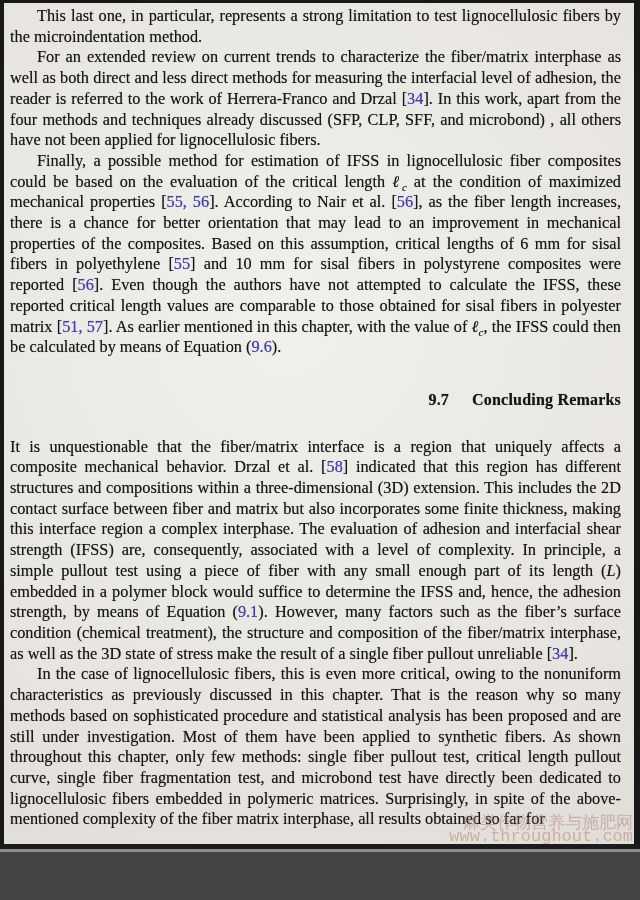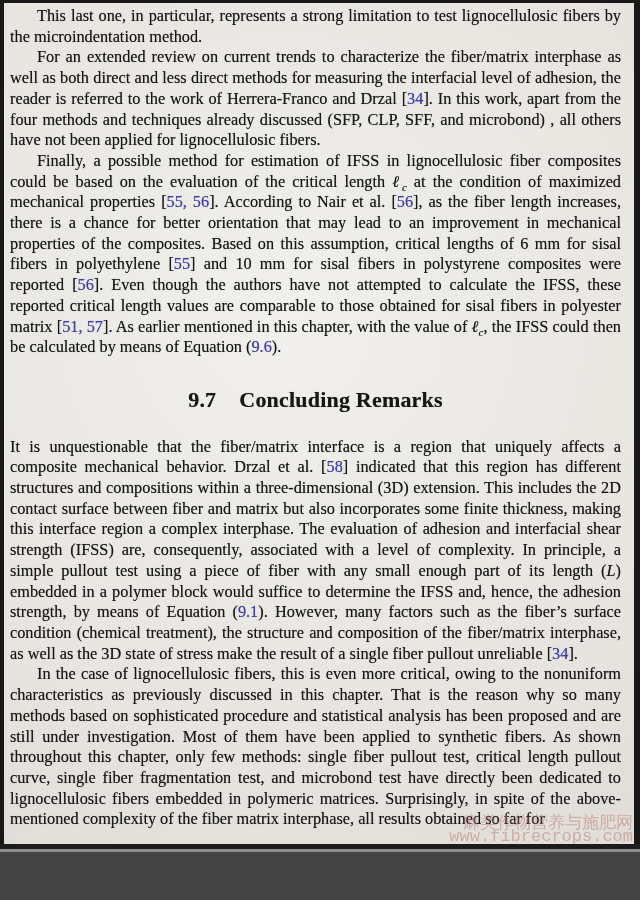--- a/index.html
+++ b/index.html
@@ -28,23 +28,23 @@
   }
   .para{margin:0;}
   .para.indent{text-indent:27px;}
   .ref{color:var(--link,#3c3cc0);}
   .content i{}
   .content sub{font-size:11px;line-height:0;}
   .heading{
     margin-top:32px;
     margin-bottom:26px;
     font-weight:bold;
-    font-size:22px;
+    font-size:16px;
     letter-spacing:0.2px;
-    text-align:center;
+    text-align:right;
     text-indent:0;
   }
   .heading .num{margin-right:23px;}
   .bottom-bar{
     position:absolute;left:0;right:0;bottom:3px;height:5px;
     background:#1c1c1c;
   }
   .bottom-strip{
     position:absolute;left:0;right:0;bottom:0;height:3px;
     background:#8f8d89;
@@ -81,18 +81,18 @@
       <div>
           <div class="para">It is unquestionable that the fiber/matrix interface is a region that uniquely affects a composite mechanical behavior. Drzal et al. [<span class="ref">58</span>] indicated that this region has different structures and compositions within a three-dimensional (3D) extension. This includes the 2D contact surface between fiber and matrix but also incorporates some finite thickness, making this interface region a complex interphase. The evaluation of adhesion and interfacial shear strength (IFSS) are, consequently, associated with a level of complexity. In principle, a simple pullout test using a piece of fiber with any small enough part of its length (<i>L</i>) embedded in a polymer block would suffice to determine the IFSS and, hence, the adhesion strength, by means of Equation (<span class="ref">9.1</span>). However, many factors such as the fiber’s surface condition (chemical treatment), the structure and composition of the fiber/matrix interphase, as well as the 3D state of stress make the result of a single fiber pullout unreliable [<span class="ref">34</span>].</div>
           <div class="para indent">In the case of lignocellulosic fibers, this is even more critical, owing to the nonuniform characteristics as previously discussed in this chapter. That is the reason why so many methods based on sophisticated procedure and statistical analysis has been proposed and are still under investigation. Most of them have been applied to synthetic fibers. As shown throughout this chapter, only few methods: single fiber pullout test, critical length pullout curve, single fiber fragmentation test, and microbond test have directly been dedicated to lignocellulosic fibers embedded in polymeric matrices. Surprisingly, in spite of the above-mentioned complexity of the fiber matrix interphase, all results obtained so far for</div>
         </div>
 
     </div>
   </div>
 
   <div class="watermark">
     <div>麻类作物营养与施肥网</div>
-    <div>www.fibrecrops.com</div>
+    <div>www.throughout.com</div>
   </div>
 
   <div class="bottom-bar"></div>
   <div class="bottom-strip"></div>
 </div>
 
 </body></html>

